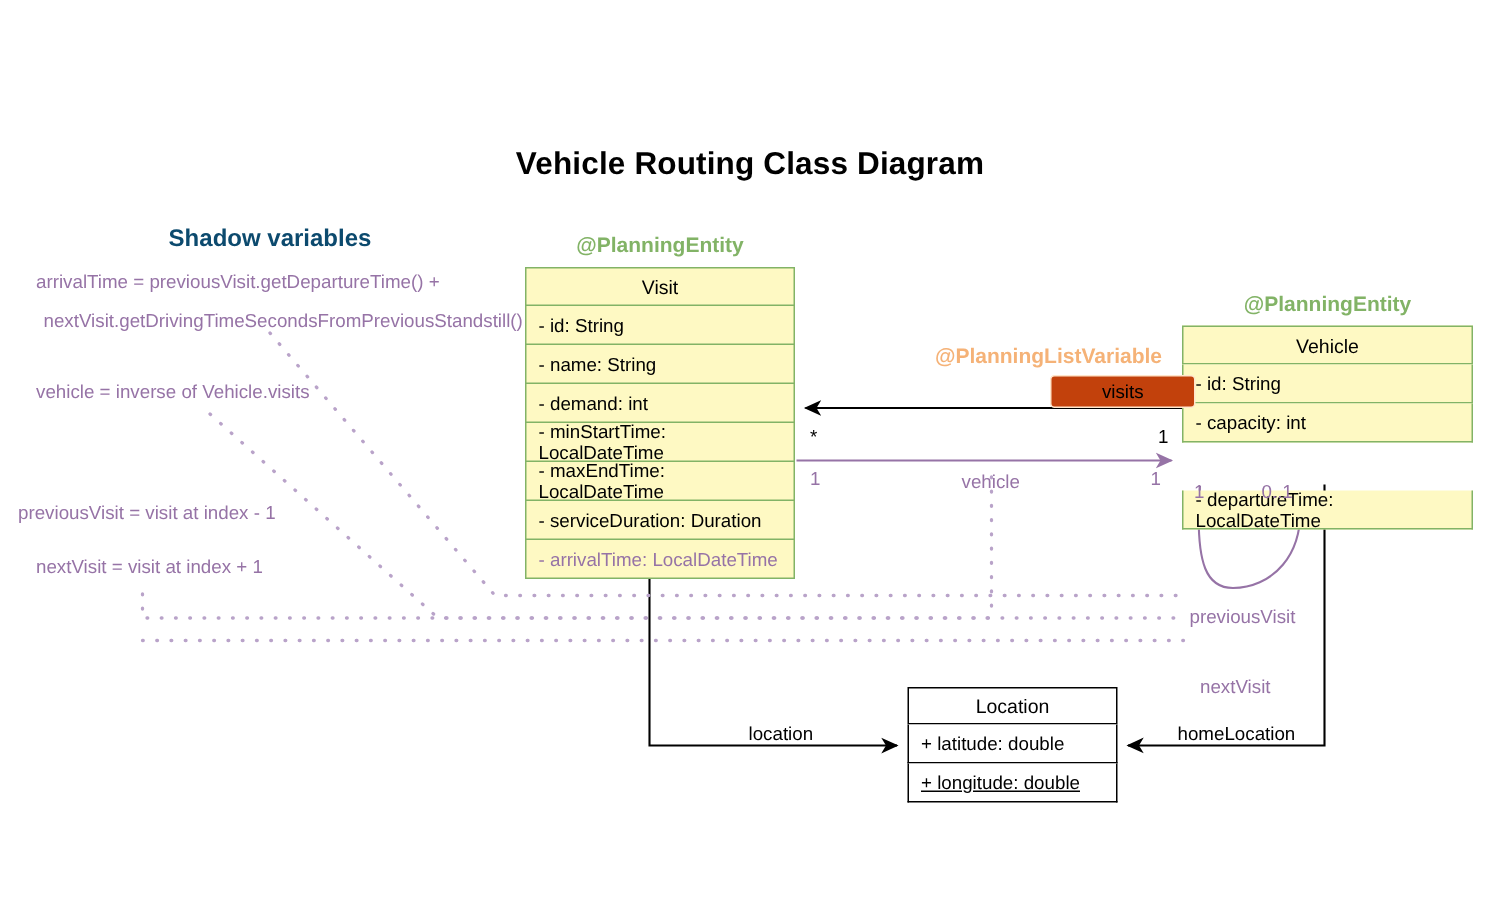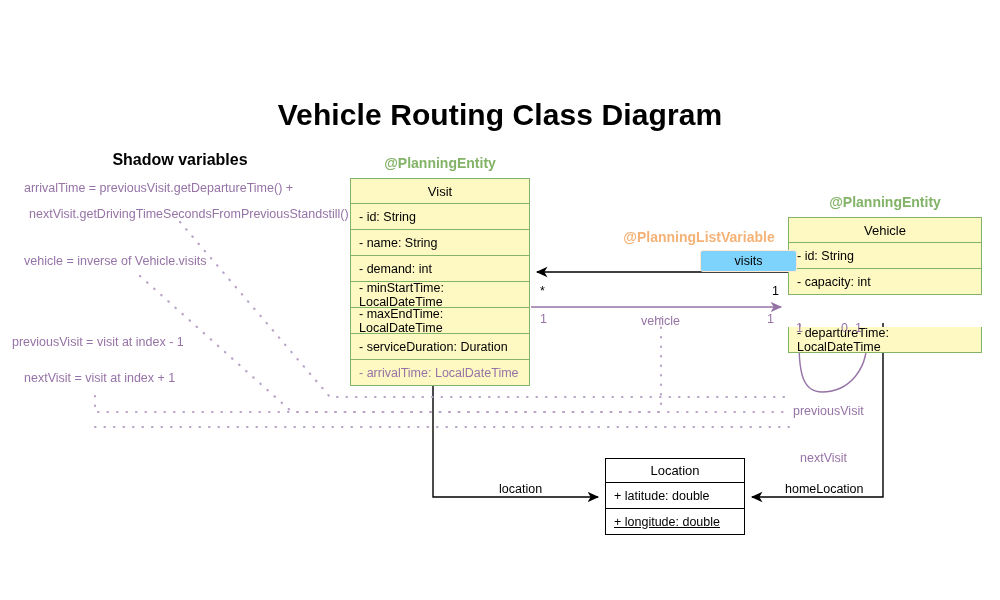--- a/index.html
+++ b/index.html
@@ -11,26 +11,26 @@
   #stage{position:absolute;left:0;top:0;width:1000px;height:600px;}
 
   
   #wires{position:absolute;left:0;top:0;width:1000px;height:600px;pointer-events:none;}
 
   
   .abs{position:absolute;white-space:nowrap;}
 
   #diagram-title{
     left:0;top:98px;width:1000px;text-align:center;
-    font-size:30px;font-weight:bold;color:#000;letter-spacing:.1px;
+    font-size:21px;font-weight:bold;color:#000;letter-spacing:.1px;
   }
 
   #shadow-title{
     left:0px;top:151px;width:360px;text-align:center;
-    font-size:16px;font-weight:bold;color:#000000;
+    font-size:16px;font-weight:bold;color:#0c4a6e;
   }
   .shadow-note{
     font-size:12.5px;color:#9673a6;
   }
 
   
   .stereotype{
     font-size:14px;font-weight:bold;color:#82b366;text-align:center;
   }
   .stereotype.list-var{color:#f5b277;}
@@ -62,21 +62,21 @@
 
   
   .edge-label{position:absolute;font-size:12.5px;white-space:nowrap;}
   .edge-label.black{color:#000;}
   .edge-label.purple{color:#9673a6;}
   .mult{position:absolute;font-size:12.5px;}
   .mult.black{color:#000;}
   .mult.purple{color:#9673a6;}
 
   .tag-badge{
-    position:absolute;background:#7dd3fc;border:1px solid #ffe6cc;
+    position:absolute;background:#c2410c;border:1px solid #ffe6cc;
     border-radius:3px;font-size:12.5px;color:#000;
     padding:3px 10px;text-align:center;
   }
 </style>
 </head>
 <body>
 
 <div id="stage">
 
   <svg id="wires" viewBox="0 0 1000 600" xmlns="http://www.w3.org/2000/svg">

